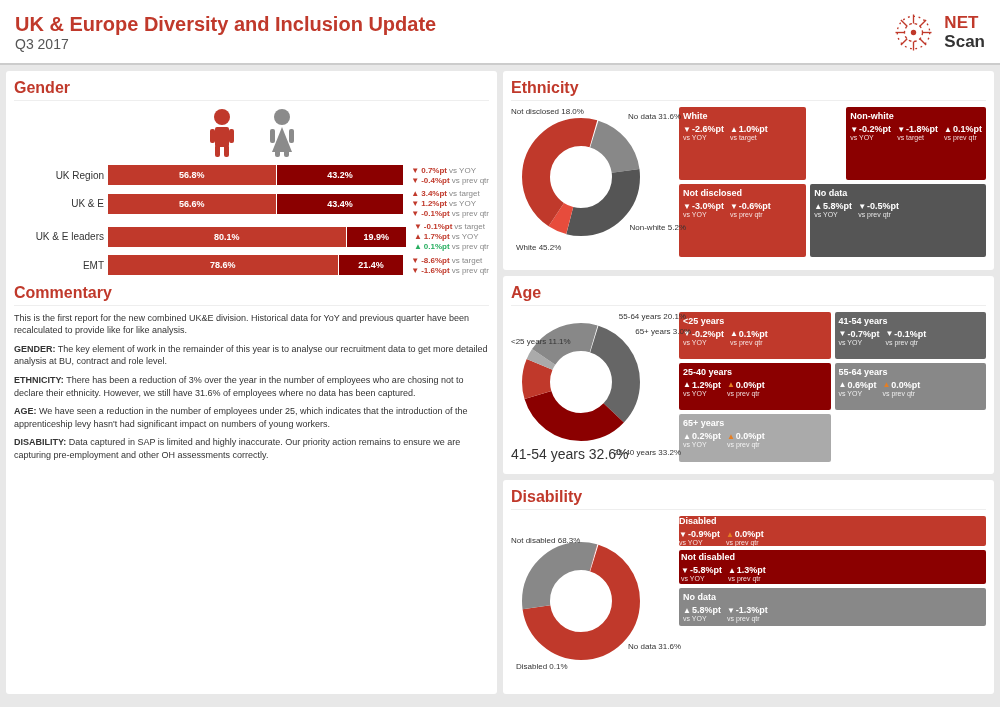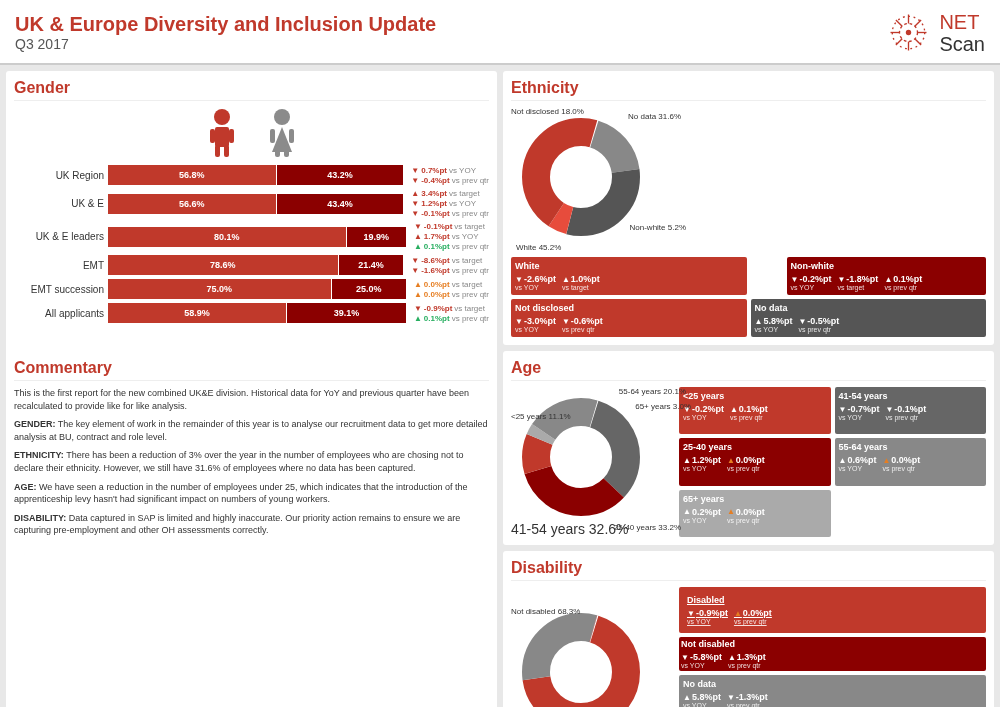--- a/index.html
+++ b/index.html
@@ -123,21 +123,21 @@
       font-size: 8px;
     }
 
     
     .ethnicity-section {
       grid-column: 2;
       grid-row: 1 / 2;
     }
     .ethnicity-content {
       display: flex;
-      flex-direction: column;
+      gap: 8px;
     }
     .donut-area {
       position: relative;
       width: 160px;
       height: 150px;
       flex-shrink: 0;
     }
     .eth-stats-grid {
       display: grid;
       grid-template-columns: 1fr 1fr;
@@ -237,21 +237,21 @@
         <line x1="5" y1="25" x2="15" y2="25"></line>
         <line x1="35" y1="25" x2="45" y2="25"></line>
         <line x1="11" y1="11" x2="18" y2="18"></line>
         <line x1="32" y1="32" x2="39" y2="39"></line>
         <line x1="39" y1="11" x2="32" y2="18"></line>
         <line x1="18" y1="32" x2="11" y2="39"></line>
         <circle cx="25" cy="25" r="10" stroke-dasharray="3,3"></circle>
         <circle cx="25" cy="25" r="18" stroke-dasharray="2,4"></circle>
       </g>
     </svg>
-    <div style="font-size:20px;font-weight:normal;color:#333;line-height:1.1;">
+    <div style="font-size:17px;font-weight:bold;color:#333;line-height:1.1;">
       <div style="color:#c0392b;">NET</div>
       <div>Scan</div>
     </div>
   </div>
 </div>
 
 <div class="main-content">
 
   <div class="section gender-section" style="grid-row: 1/3;">
     <div class="section-title">Gender</div>
@@ -665,21 +665,21 @@
           <circle cx="70" cy="70" r="45" fill="none" stroke="#888" stroke-width="28" stroke-dasharray="89.22 194.13" stroke-dashoffset="-134.88"></circle>
           <circle cx="70" cy="70" r="45" fill="none" stroke="#8b0000" stroke-width="28" stroke-dasharray="0.28 283.07" stroke-dashoffset="-224.1"></circle>
           <circle cx="70" cy="70" r="17" fill="white"></circle>
         </svg>
         <div style="position:absolute;top:5px;left:0;font-size:8px;color:#333;white-space:nowrap;">Not disabled 68.3%</div>
         <div style="position:absolute;bottom:30px;right:-10px;font-size:8px;color:#333;white-space:nowrap;">No data 31.6%</div>
         <div style="position:absolute;bottom:10px;left:5px;font-size:8px;color:#333;white-space:nowrap;">Disabled 0.1%</div>
       </div>
       <div style="display:flex;flex-direction:column;gap:4px;flex:1;">
 
-        <div style="background:#c0392b;color:white;border-radius:2px;padding:8px;text-decoration:underline;">
+        <div style="background:#c0392b;color:white;border-radius:2px;padding:0;">
           <div class="eth-box-title">Disabled</div>
           <div class="eth-box-values">
             <div>
               <div style="display:flex;align-items:center;gap:1px;">
                   <span style="font-size:8px;">▼</span>
                   <span style="font-size:9px;font-weight:bold;">-0.9%pt</span>
                 </div>
               <div style="font-size:7px;opacity:0.85;">vs YOY</div>
             </div>
             <div>

